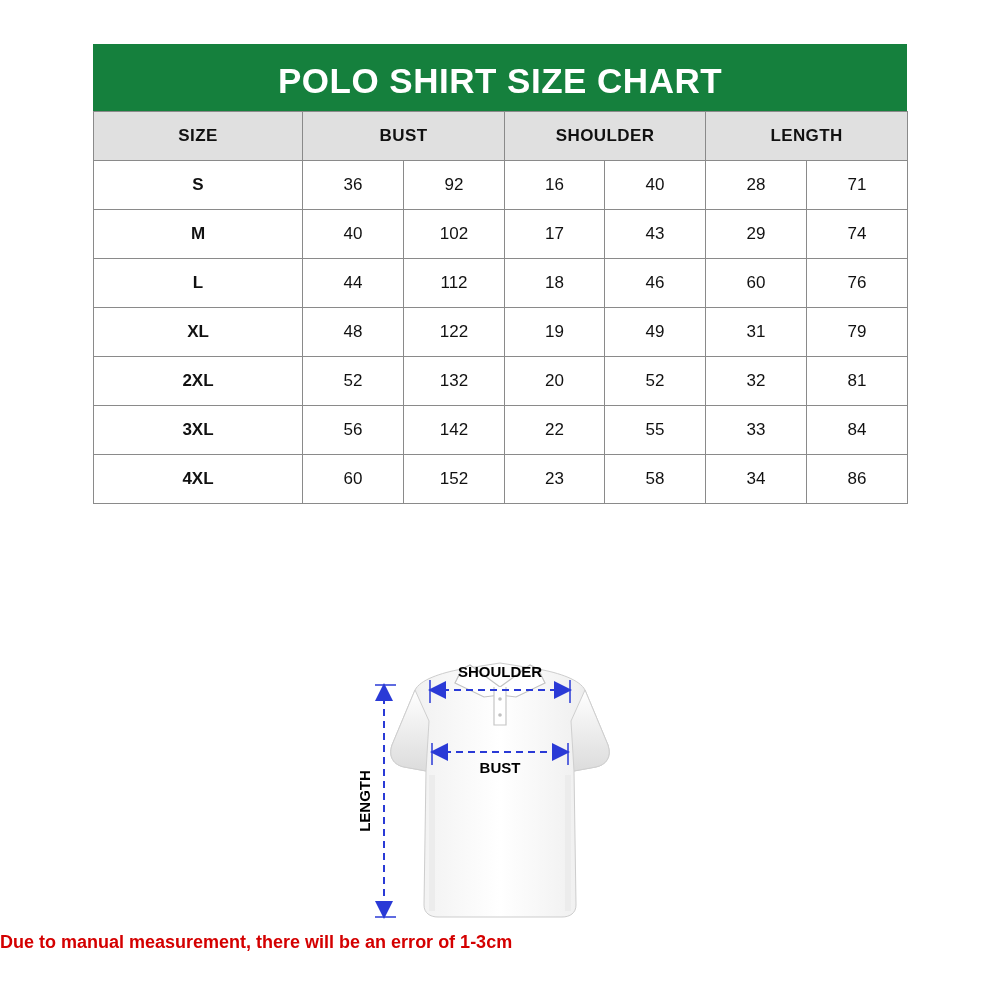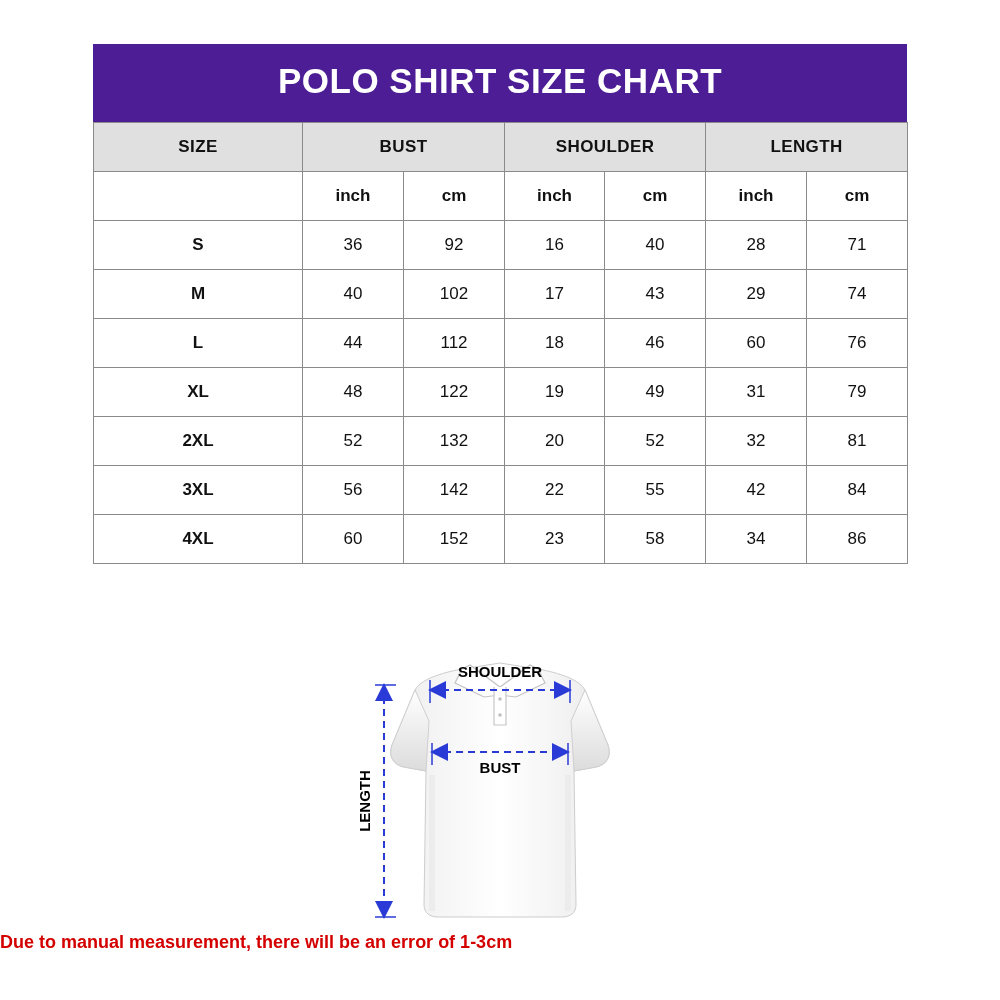--- a/index.html
+++ b/index.html
@@ -17,28 +17,28 @@
   }
 
   #chart-wrap {
     position: absolute;
     left: 93px;
     top: 44px;
     width: 814px;
   }
 
   .chart-title-bar {
-    background: #4c1d95;
+    background: #15803d;
     color: #ffffff;
     text-align: center;
     font-size: 35px;
     font-weight: bold;
     letter-spacing: 0.5px;
     line-height: 1;
-    padding: 19px 0 24px 0;
+    padding: 19px 0 13px 0;
     box-sizing: border-box;
   }
 
   table.size-table {
     border-collapse: collapse;
     width: 814px;
     table-layout: fixed;
     padding-left: 40px;
   }
   table.size-table td, table.size-table th {
@@ -110,29 +110,20 @@
       <col style="width:101px">
       <col style="width:101px">
     </colgroup>
     <thead>
       <tr>
         <th class="hdr-group" rowspan="1">SIZE</th>
         <th class="hdr-group" colspan="2">BUST</th>
         <th class="hdr-group" colspan="2">SHOULDER</th>
         <th class="hdr-group" colspan="2">LENGTH</th>
       </tr>
-      <tr>
-        <th class="blank-cell"></th>
-        <th class="hdr-unit">inch</th>
-        <th class="hdr-unit">cm</th>
-        <th class="hdr-unit">inch</th>
-        <th class="hdr-unit">cm</th>
-        <th class="hdr-unit">inch</th>
-        <th class="hdr-unit">cm</th>
-      </tr>
     </thead>
     <tbody>
       <tr>
         <td class="size-cell">S</td>
         <td class="val-cell">36</td>
         <td class="val-cell">92</td>
         <td class="val-cell">16</td>
         <td class="val-cell">40</td>
         <td class="val-cell">28</td>
         <td class="val-cell">71</td>
@@ -172,21 +163,21 @@
         <td class="val-cell">52</td>
         <td class="val-cell">32</td>
         <td class="val-cell">81</td>
       </tr>
       <tr>
         <td class="size-cell">3XL</td>
         <td class="val-cell">56</td>
         <td class="val-cell">142</td>
         <td class="val-cell">22</td>
         <td class="val-cell">55</td>
-        <td class="val-cell">42</td>
+        <td class="val-cell">33</td>
         <td class="val-cell">84</td>
       </tr>
       <tr>
         <td class="size-cell">4XL</td>
         <td class="val-cell">60</td>
         <td class="val-cell">152</td>
         <td class="val-cell">23</td>
         <td class="val-cell">58</td>
         <td class="val-cell">34</td>
         <td class="val-cell">86</td>

